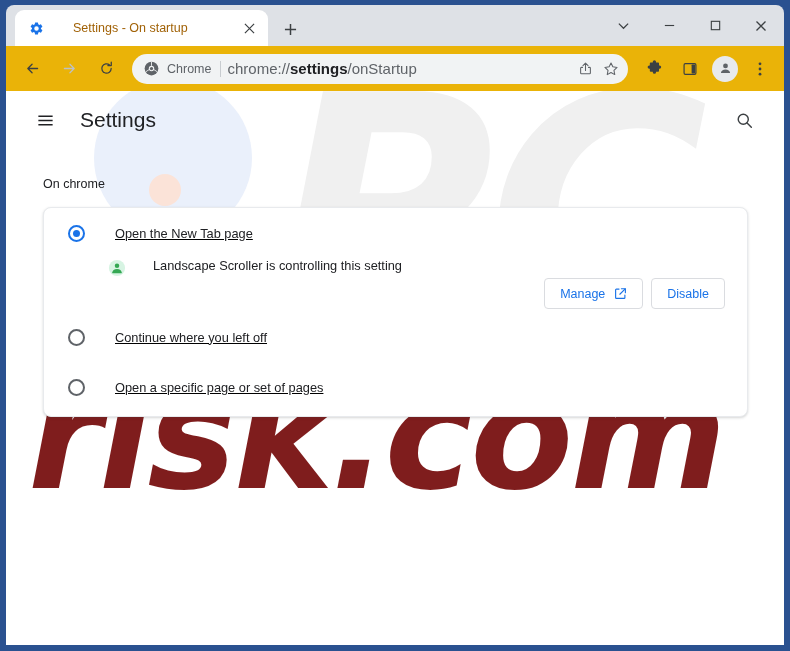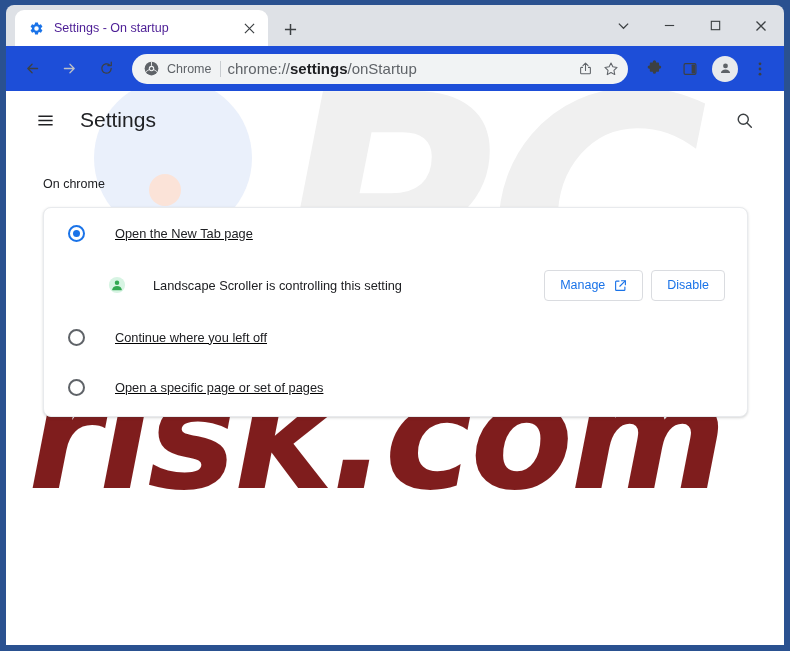--- a/index.html
+++ b/index.html
@@ -46,23 +46,23 @@
     align-items: center;
     box-sizing: border-box;
   }
   .tab-favicon {
     margin-left: 13px;
     width: 16px; height: 16px;
     flex: 0 0 auto;
     display: flex; align-items: center; justify-content: center;
   }
   .tab-title {
-    margin-left: 10px;
+    margin-left: 29px;
     font-size: 12.5px;
-    color: #4c1d95;
+    color: #a16207;
     white-space: nowrap;
     overflow: hidden;
     text-overflow: ellipsis;
     flex: 1 1 auto;
   }
   .tab-close {
     width: 22px; height: 22px;
     margin-right: 8px;
     flex: 0 0 auto;
     display: flex; align-items: center; justify-content: center;
@@ -87,21 +87,21 @@
     width: 46px; height: 41px;
     display: flex; align-items: center; justify-content: center;
   }
 
   
   .toolbar {
     position: absolute;
     left: 6px; top: 46px;
     width: 778px;
     height: 45px;
-    background: #1d4ed8;
+    background: #eab308;
     display: flex;
     align-items: center;
     box-sizing: border-box;
   }
   .nav-btn {
     width: 28px; height: 28px;
     margin-left: 9px;
     display: flex; align-items: center; justify-content: center;
     border-radius: 50%;
     flex: 0 0 auto;
@@ -324,41 +324,42 @@
     background: #1a73e8;
   }
   .radio-label {
     margin-left: 30px;
     font-size: 12.8px;
     color: #202124;
   }
 
   .ext-row {
     display: flex;
-    align-items: center;
+    align-items: flex-start;
     height: 54px;
     padding-left: 63px;
     padding-right: 22px;
     box-sizing: border-box;
   }
   .ext-icon {
     width: 19px; height: 19px;
     flex: 0 0 auto;
     display: flex; align-items: center; justify-content: center;
   }
   .ext-text {
     margin-left: 27px;
     font-size: 12.8px;
     color: #202124;
     flex: 1 1 auto;
   }
   .ext-buttons {
     display: flex;
     align-items: center;
     flex: 0 0 auto;
+    margin-top: 20px;
   }
   .btn-outline {
     height: 31px;
     border: 1px solid #dadce0;
     border-radius: 4px;
     background: #ffffff;
     color: #1a73e8;
     font-size: 12.5px;
     font-weight: 500;
     font-family: "Liberation Sans", sans-serif;

